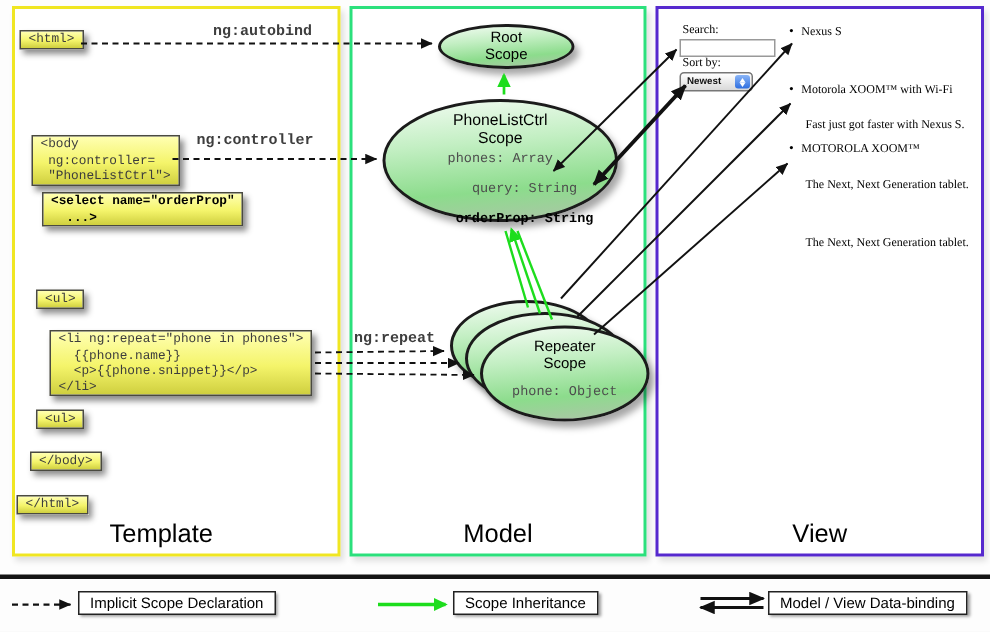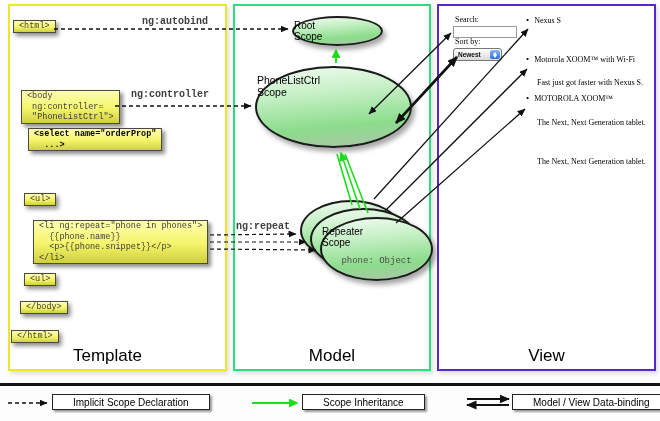--- a/index.html
+++ b/index.html
@@ -18,21 +18,21 @@
   .code{position:absolute;font-family:"Liberation Mono",monospace;font-size:8.5px;line-height:10.5px;
         white-space:pre;color:#3c3c3c;background:linear-gradient(180deg,#ffffb2 0%,#f4f46a 55%,#cfcf3f 100%);
         border:1px solid #4a4a40;padding:0 5px;box-shadow:2.5px 3px 4px rgba(0,0,0,0.45);z-index:3;}
   .code.bold{font-weight:bold;color:#000;}
   .nglabel{position:absolute;font-family:"Liberation Mono",monospace;font-size:10px;font-weight:bold;
            color:#3e3e3e;z-index:4;white-space:pre;}
 
   .ellipse{position:absolute;border:2px solid #1b1b1b;border-radius:50%;box-sizing:border-box;
            background:linear-gradient(175deg,#f1fbf1 0%,#c3efc3 35%,#8cdc8c 72%,#aec4a9 100%);
            box-shadow:3px 4px 5px rgba(0,0,0,0.35);z-index:2;}
-  .etitle{position:absolute;width:100%;font-size:10.5px;line-height:11.5px;
+  .etitle{position:absolute;width:100%;text-align:center;font-size:10.5px;line-height:11.5px;
           color:#000;white-space:pre;}
   .eprops{position:absolute;width:100%;text-align:center;font-family:"Liberation Mono",monospace;
           font-size:9px;line-height:10px;color:#4d4d4d;white-space:pre;}
   .eprops .bold{color:#000;font-weight:bold;}
 
   .serif{font-family:"Liberation Serif",serif;font-size:8px;color:#000;}
   #search-input{position:absolute;left:453px;top:26px;width:64px;height:12px;border:1px solid #999;
                 background:#fff;box-sizing:border-box;padding:0 2px;font-size:8px;z-index:3;}
   #sort-dropdown{position:absolute;left:453px;top:48px;width:49px;height:13px;border:1px solid #777;
                  border-radius:3px;background:linear-gradient(#ffffff,#d9d9d9);box-sizing:border-box;z-index:3;}
@@ -42,21 +42,21 @@
   .tri-up{position:absolute;left:2.5px;top:1.5px;width:0;height:0;border-left:2.5px solid transparent;
           border-right:2.5px solid transparent;border-bottom:3px solid #fff;}
   .tri-down{position:absolute;left:2.5px;bottom:1.5px;width:0;height:0;border-left:2.5px solid transparent;
             border-right:2.5px solid transparent;border-top:3px solid #fff;}
   .vitem-title{position:absolute;white-space:nowrap;}
   .vitem-snippet{position:absolute;white-space:nowrap;margin-top:48px;}
   .bullet{display:inline-block;margin-right:5px;font-size:9px;}
 
   #separator{position:absolute;left:0;top:383px;width:660px;height:2.5px;background:#141414;z-index:5;}
   .legend-box{position:absolute;top:394px;height:16px;line-height:15px;background:#fff;border:1px solid #222;
-              box-shadow:1.5px 1.5px 2px rgba(0,0,0,0.4);padding:0 20px;font-size:10px;color:#000;
+              box-shadow:1.5px 1.5px 2px rgba(0,0,0,0.4);padding:0 7px;font-size:10px;color:#000;
               white-space:nowrap;box-sizing:border-box;z-index:5;}
   #overlay{position:absolute;left:0;top:0;z-index:10;pointer-events:none;}
 </style>
 </head>
 <body>
 
 <div id="canvas">
 
   <div id="tpl-panel" class="panel"></div>
   <div id="mdl-panel" class="panel"></div>
@@ -85,20 +85,23 @@
   <div class="nglabel" style="left:236px;top:221px">ng:repeat</div>
 
   <div class="ellipse" style="left:292px;top:16px;width:91px;height:30px">
     <div class="etitle" style="top:2px;font-size:10px;line-height:11px">Root
 Scope</div>
   </div>
 
   <div class="ellipse" style="left:255px;top:66px;width:157px;height:82px">
     <div class="etitle" style="top:7px">PhoneListCtrl
 Scope</div>
+    <div class="eprops" style="top:33px"><span>phones: Array</span><br>
+      <span>query: String</span><br>
+      <span class="bold">orderProp: String</span></div>
   </div>
 
   <div class="ellipse" style="left:300px;top:200px;width:102px;height:61px"></div>
   <div class="ellipse" style="left:310px;top:208px;width:107px;height:62px"></div>
   <div class="ellipse" style="left:320px;top:217px;width:113px;height:64px">
     <div class="etitle" style="top:7px;font-size:10px;line-height:11px">Repeater
 Scope</div>
     <div class="eprops" style="top:37px">phone: Object</div>
   </div>
 

